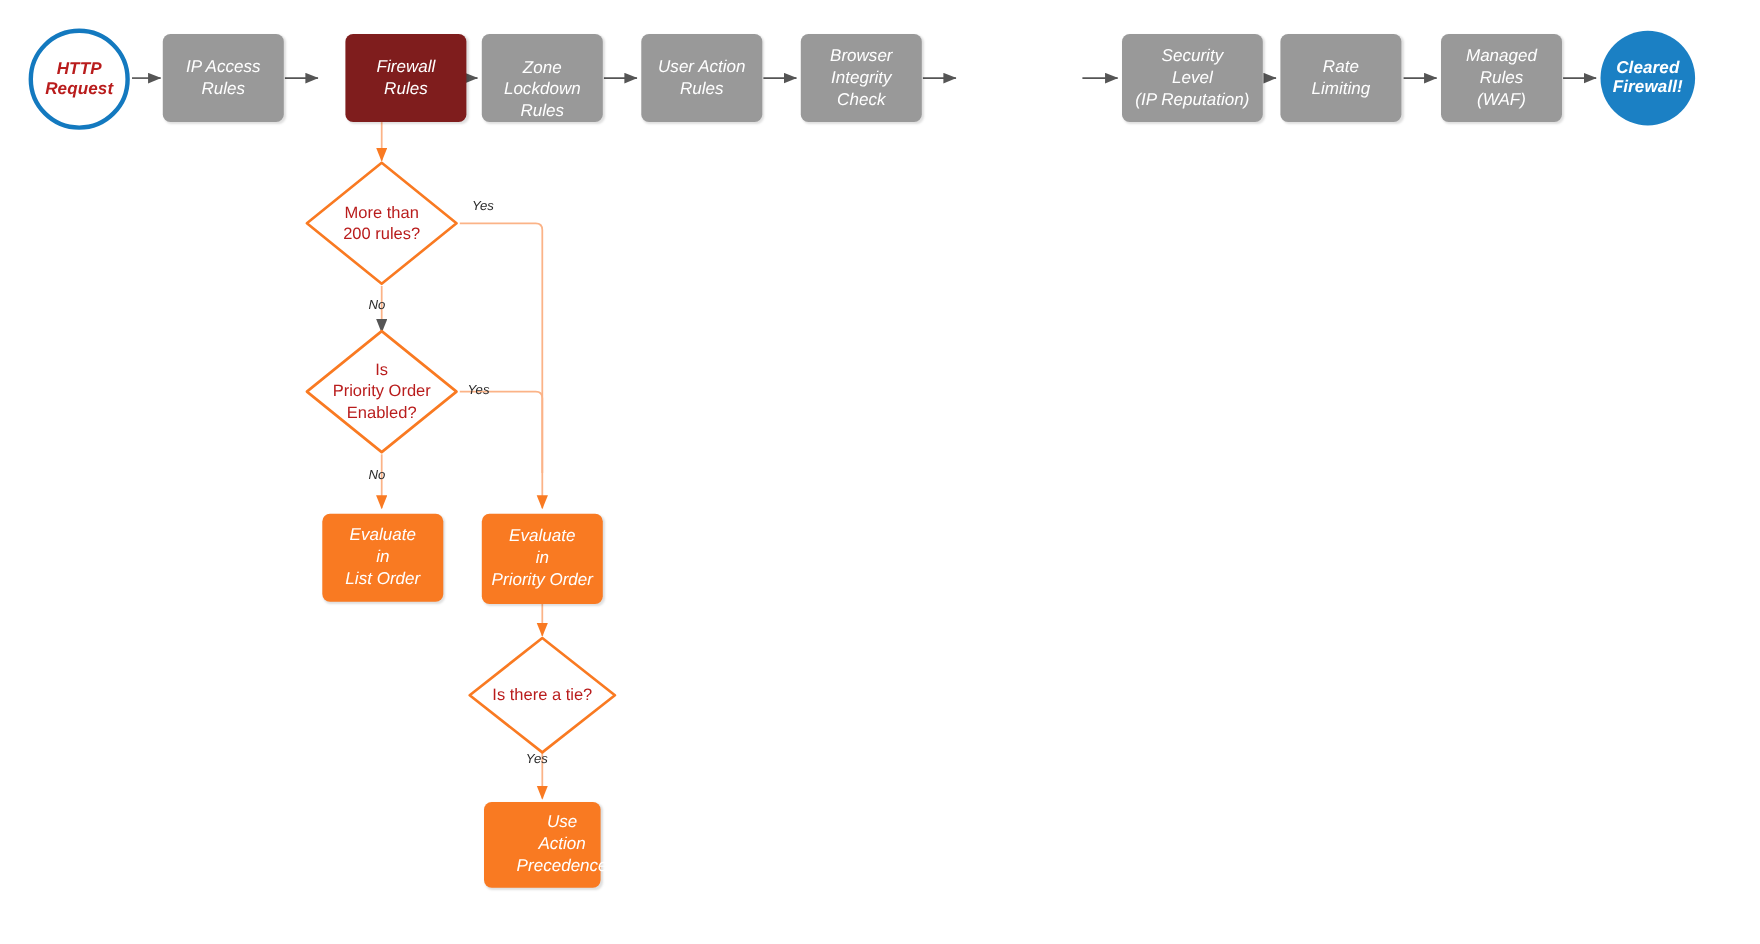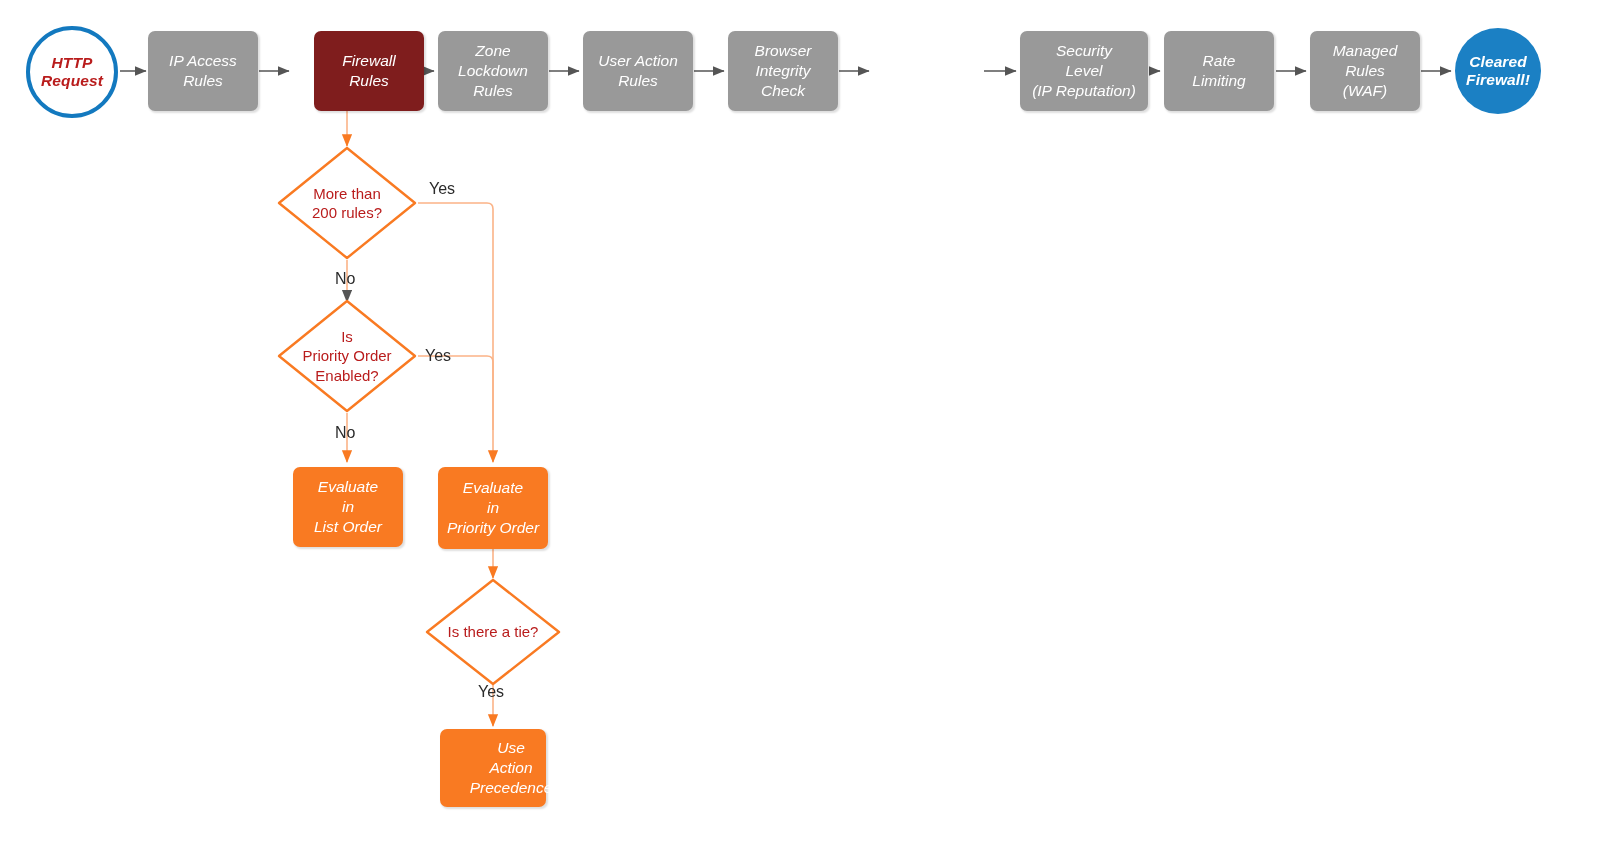--- a/index.html
+++ b/index.html
@@ -110,21 +110,22 @@
   }
 
   .nodetext {
     white-space: pre-line;
     display: block;
   }
 
   
   .edge-label {
     position: absolute;
-    font-size: 16px;
+    font-style: italic;
+    font-size: 12px;
     color: #2b2b2b;
     white-space: nowrap;
   }
 </style>
 </head>
 <body>
 
 <div id="canvas">
 
   <svg id="wires" viewBox="0 0 1600 858" width="1600" height="858">
@@ -187,21 +188,21 @@
   <div class="node process" style="left:148px; top:31px; width:110px; height:80px;">
     <span class="nodetext">IP Access
 Rules</span>
   </div>
 
   <div class="node process accent" style="left:293px; top:31px; width:110px; height:80px;">
     <span class="nodetext">Firewall
 Rules</span>
   </div>
 
-  <div class="node process" style="left:438px; top:31px; width:110px; height:80px;">
+  <div class="node process" style="left:438px; top:31px; width:110px; height:80px;align-items:flex-end;">
     <span class="nodetext">Zone
 Lockdown
 Rules</span>
   </div>
 
   <div class="node process" style="left:583px; top:31px; width:110px; height:80px;">
     <span class="nodetext">User Action
 Rules</span>
   </div>
 

